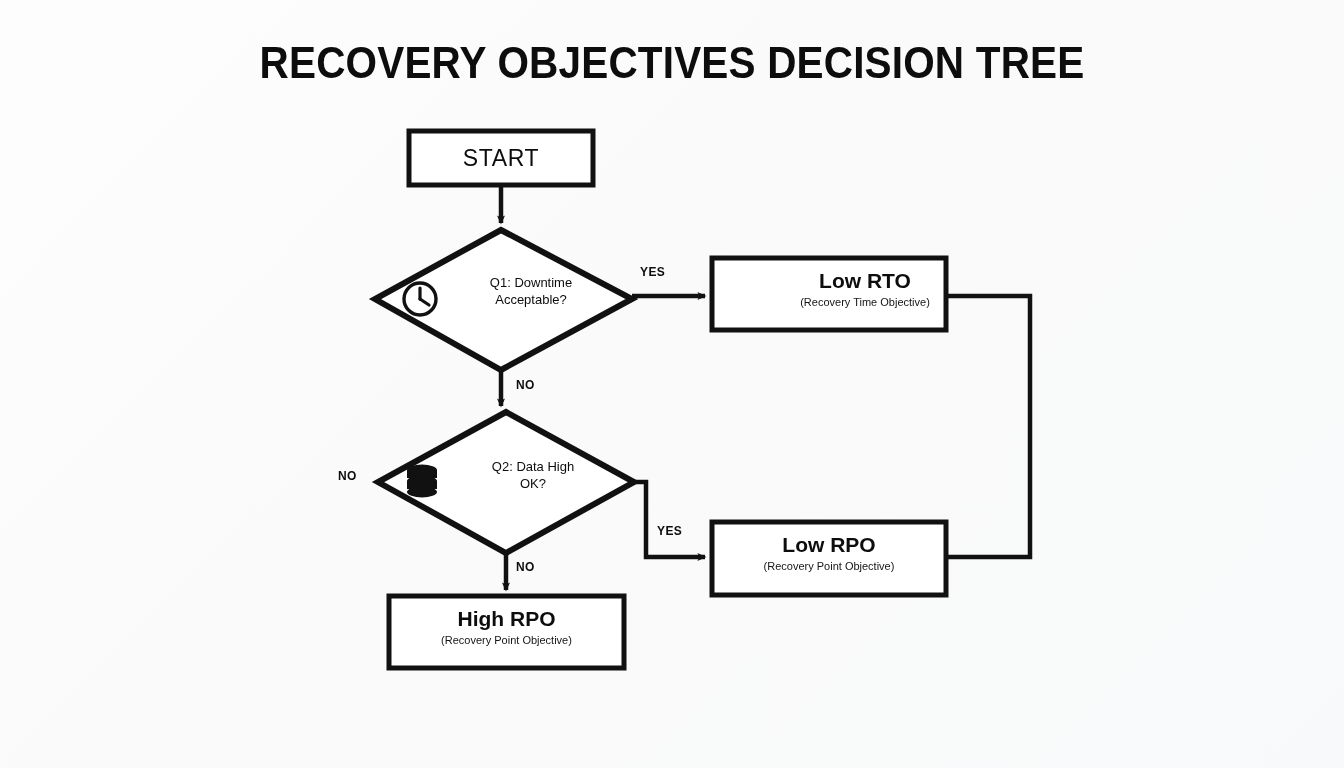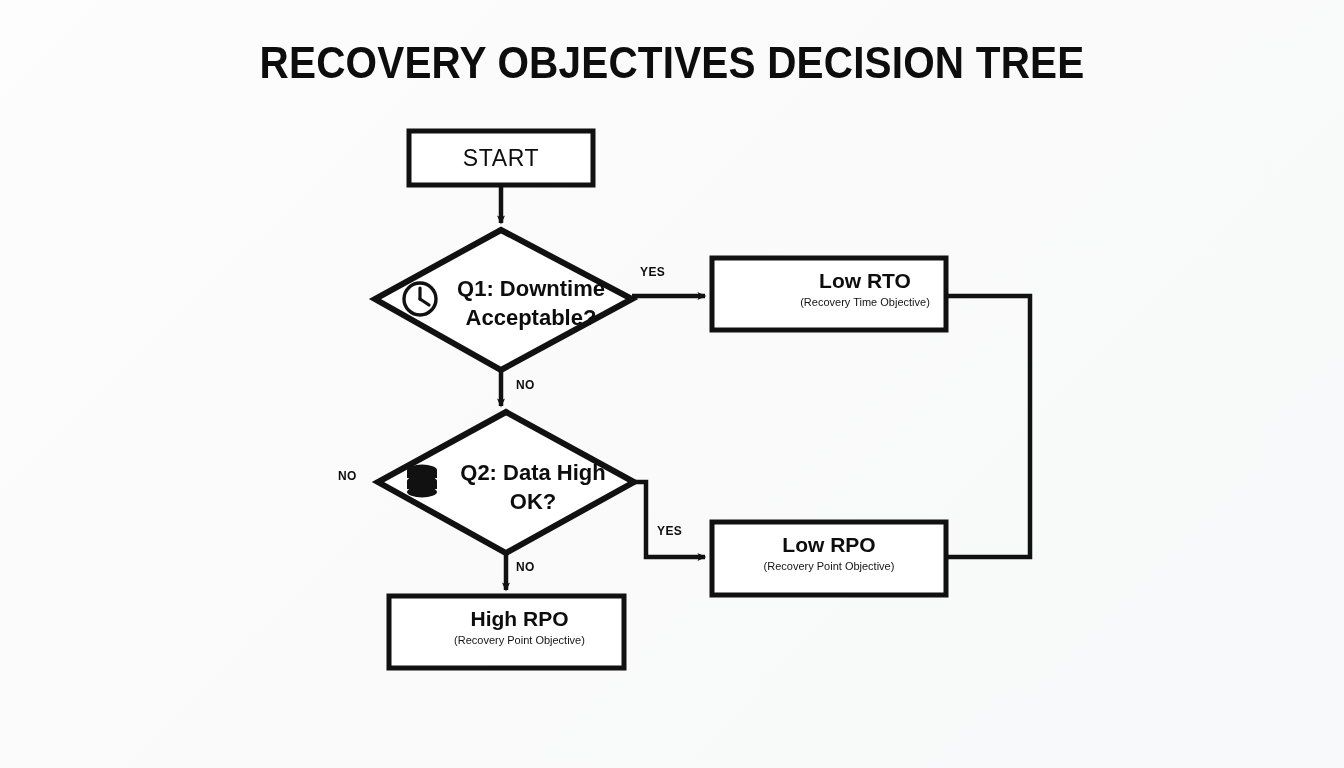--- a/index.html
+++ b/index.html
@@ -72,22 +72,22 @@
   }
   .start-label {
     font-family: "Liberation Sans", sans-serif;
     font-weight: normal;
     font-size: 23px;
     color: #0d0d0d;
     letter-spacing: 0.6px;
   }
   .diamond-label {
     font-family: "Liberation Sans", sans-serif;
-    font-weight: bold;
-    font-size: 22px;
+    font-weight: normal;
+    font-size: 13px;
     color: #0d0d0d;
     line-height: 1.32;
     white-space: nowrap;
   }
   .edge-label {
     position: absolute;
     font-family: "Liberation Sans", sans-serif;
     font-weight: bold;
     font-size: 12px;
     color: #0d0d0d;
@@ -169,21 +169,21 @@
   <div class="node-text" style="left:748px; top:269px; width:234px;">
     <div class="node-title">Low RTO</div>
     <div class="node-sub">(Recovery Time Objective)</div>
   </div>
 
   <div class="node-text" style="left:712px; top:533px; width:234px;">
     <div class="node-title">Low RPO</div>
     <div class="node-sub">(Recovery Point Objective)</div>
   </div>
 
-  <div class="node-text" style="left:402px; top:607px; width:235px;">
+  <div class="node-text" style="left:389px; top:607px; width:235px;">
     <div class="node-title">High RPO</div>
     <div class="node-sub">(Recovery Point Objective)</div>
   </div>
 
   <div class="edge-label" style="left:640px; top:265px;">YES</div>
 
   <div class="edge-label" style="left:516px; top:378px;">NO</div>
 
   <div class="edge-label" style="left:338px; top:469px;">NO</div>
 

